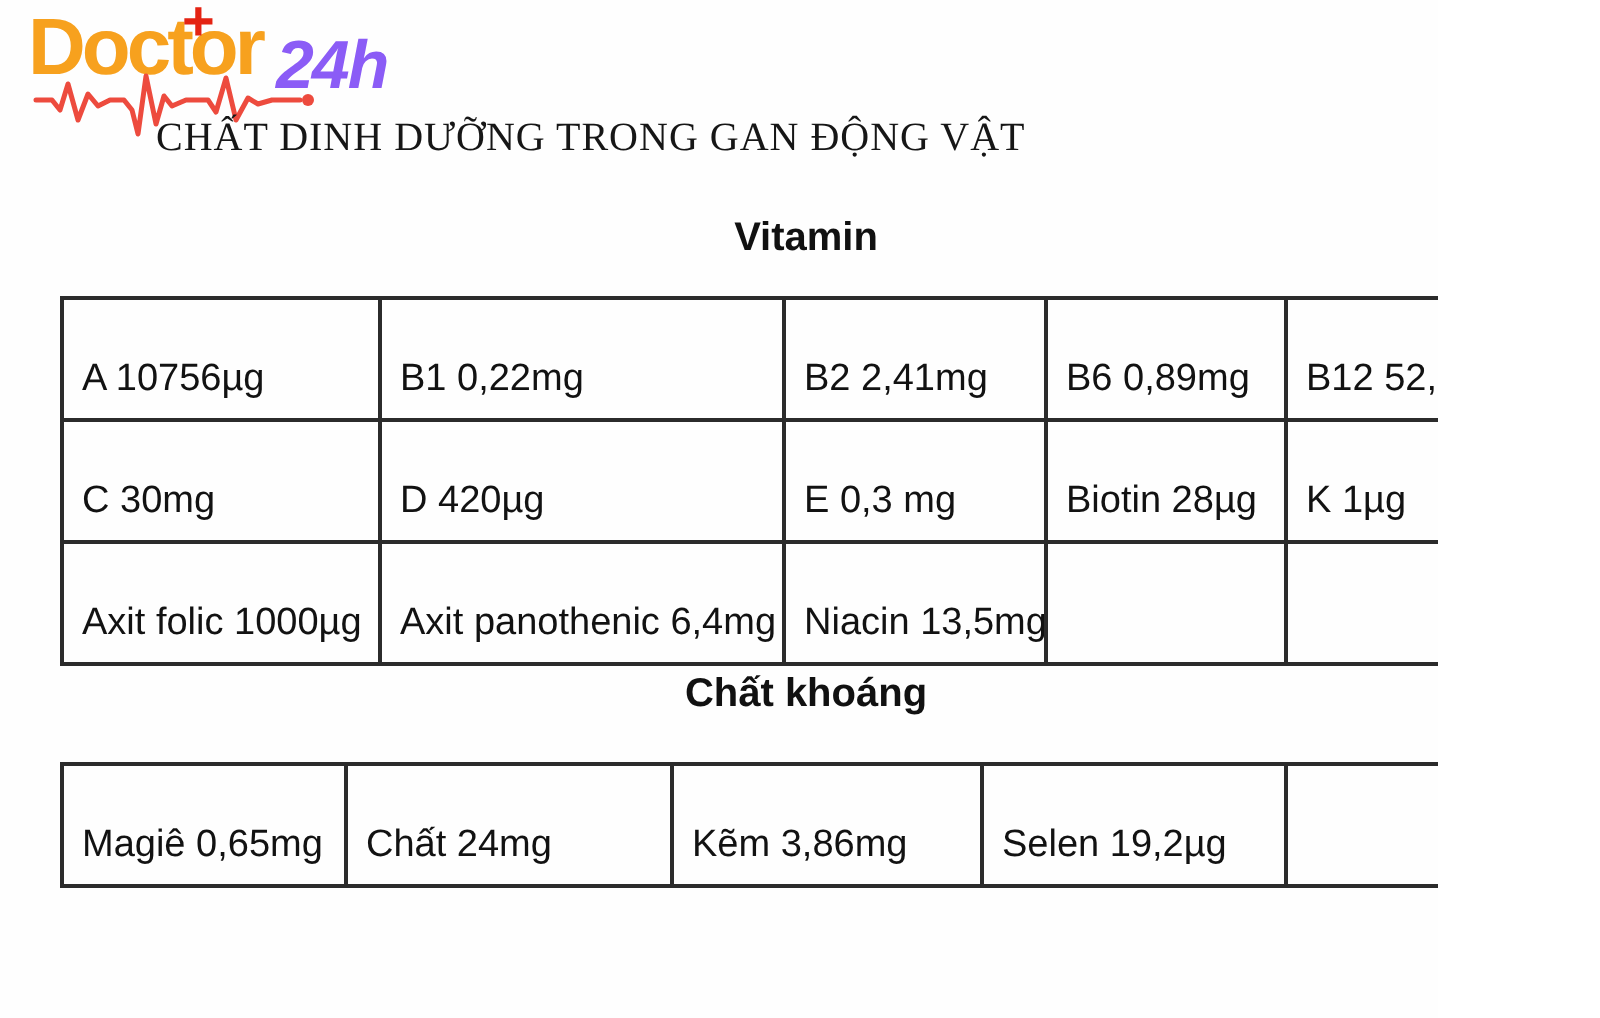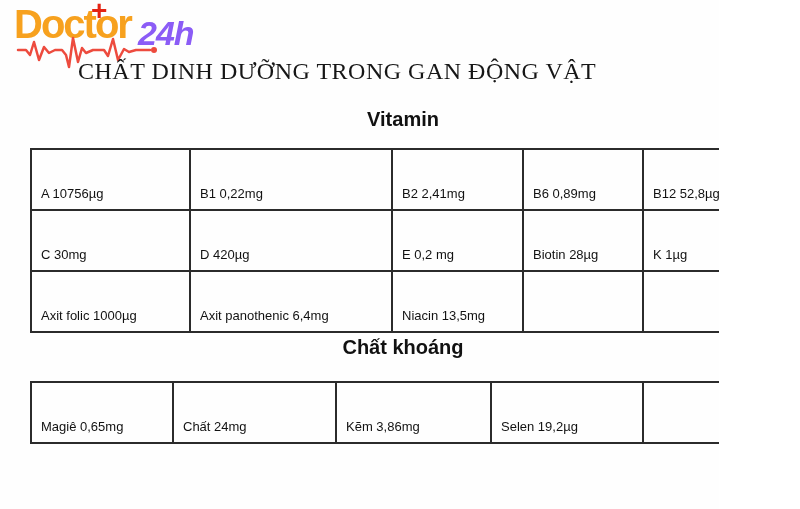--- a/index.html
+++ b/index.html
@@ -30,21 +30,21 @@
     font-family:"Liberation Sans", sans-serif;
     font-weight:bold;font-style:italic;font-size:34px;letter-spacing:-1px;
     color:#8b5cf6;
   }
   .ekg{position:absolute;left:4px;top:34px;overflow:visible;}
 
   
   .doc-title{
     position:absolute;left:78px;top:58px;width:660px;
     font-family:"Liberation Serif", serif;
-    font-size:24px;letter-spacing:0.5px;
+    font-size:20px;letter-spacing:0.5px;
     color:#161616;white-space:nowrap;
   }
 
   
   .section-heading{
     position:absolute;left:30px;width:746px;
     text-align:center;font-weight:bold;font-size:20px;color:#111;
   }
   .heading-vitamin{top:108px;}
   .heading-minerals{top:336px;}
@@ -55,21 +55,21 @@
     border-collapse:collapse;table-layout:fixed;
     width:746px;
   }
   .vitamin-table{top:148px;}
   .mineral-table{top:381px;}
   table.nutri td{
     border:2px solid #2b2b2b;
     height:51px;
     vertical-align:bottom;
     padding:0 4px 8px 9px;
-    font-size:13px;color:#121212;
+    font-size:19px;color:#121212;
     white-space:nowrap;overflow:hidden;
   }
 </style>
 </head>
 <body>
 
 <div class="page">
 
   <div class="logo">
     <span class="logo-primary">Doctor</span>
@@ -97,21 +97,21 @@
       <tr>
         <td>A 10756µg</td>
         <td>B1 0,22mg</td>
         <td>B2 2,41mg</td>
         <td>B6 0,89mg</td>
         <td>B12 52,8µg</td>
       </tr>
       <tr>
         <td>C 30mg</td>
         <td>D 420µg</td>
-        <td>E 0,2 mg</td>
+        <td>E 0,3 mg</td>
         <td>Biotin 28µg</td>
         <td>K 1µg</td>
       </tr>
       <tr>
         <td>Axit folic 1000µg</td>
         <td>Axit panothenic 6,4mg</td>
         <td>Niacin 13,5mg</td>
         <td></td>
         <td></td>
       </tr>

